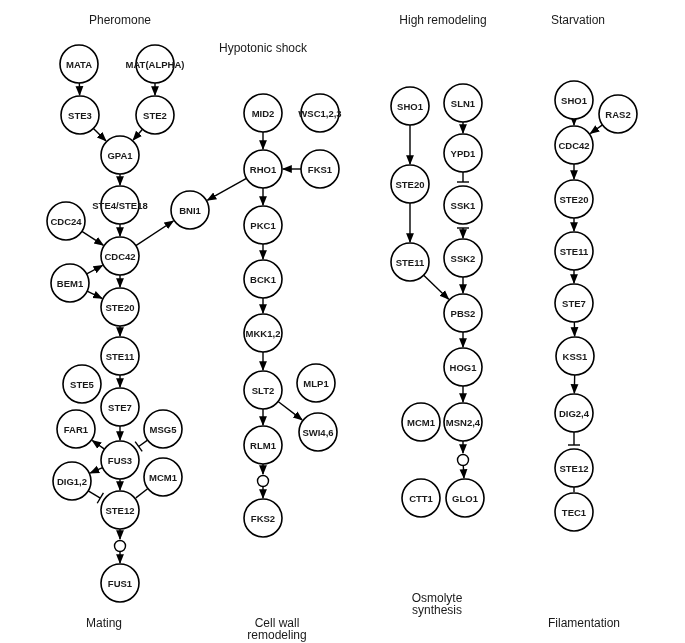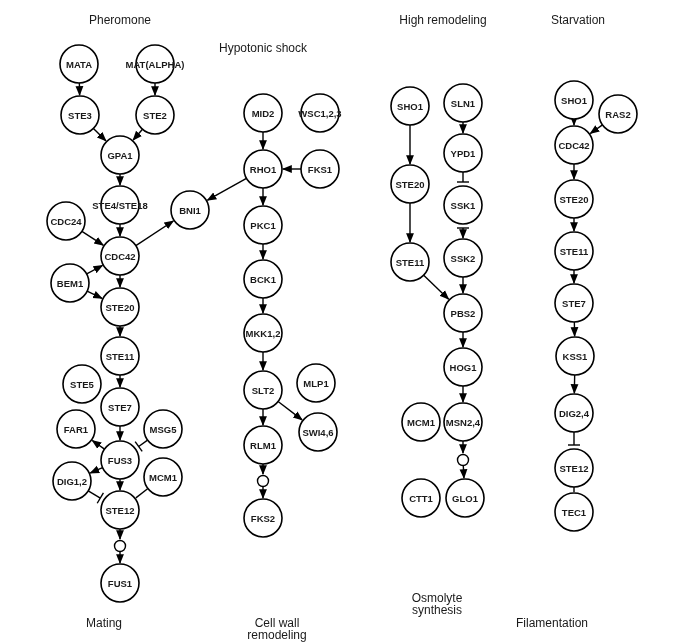--- a/index.html
+++ b/index.html
@@ -316,14 +316,14 @@
 <div id="headers-layer">
     <div class="hdr" style="left: 60px; width: 120px; top: 14px;">Pheromone</div>
     <div class="hdr" style="left: 203px; width: 120px; top: 26px; margin-top: 16px;">Hypotonic shock</div>
     <div class="hdr" style="left: 383px; width: 120px; top: 14px;">High remodeling</div>
     <div class="hdr" style="left: 518px; width: 120px; top: 14px;">Starvation</div>
     <div class="hdr" style="left: 44px; width: 120px; top: 617px;">Mating</div>
     <div class="hdr" style="left: 217px; width: 120px; top: 617px;">Cell wall
 remodeling</div>
     <div class="hdr" style="left: 377px; width: 120px; top: 592px;">Osmolyte
 synthesis</div>
-    <div class="hdr" style="left: 492px; width: 120px; top: 617px;">Filamentation</div>
+    <div class="hdr" style="left: 524px; width: 120px; top: 617px;">Filamentation</div>
   </div>
 
 </body></html>

